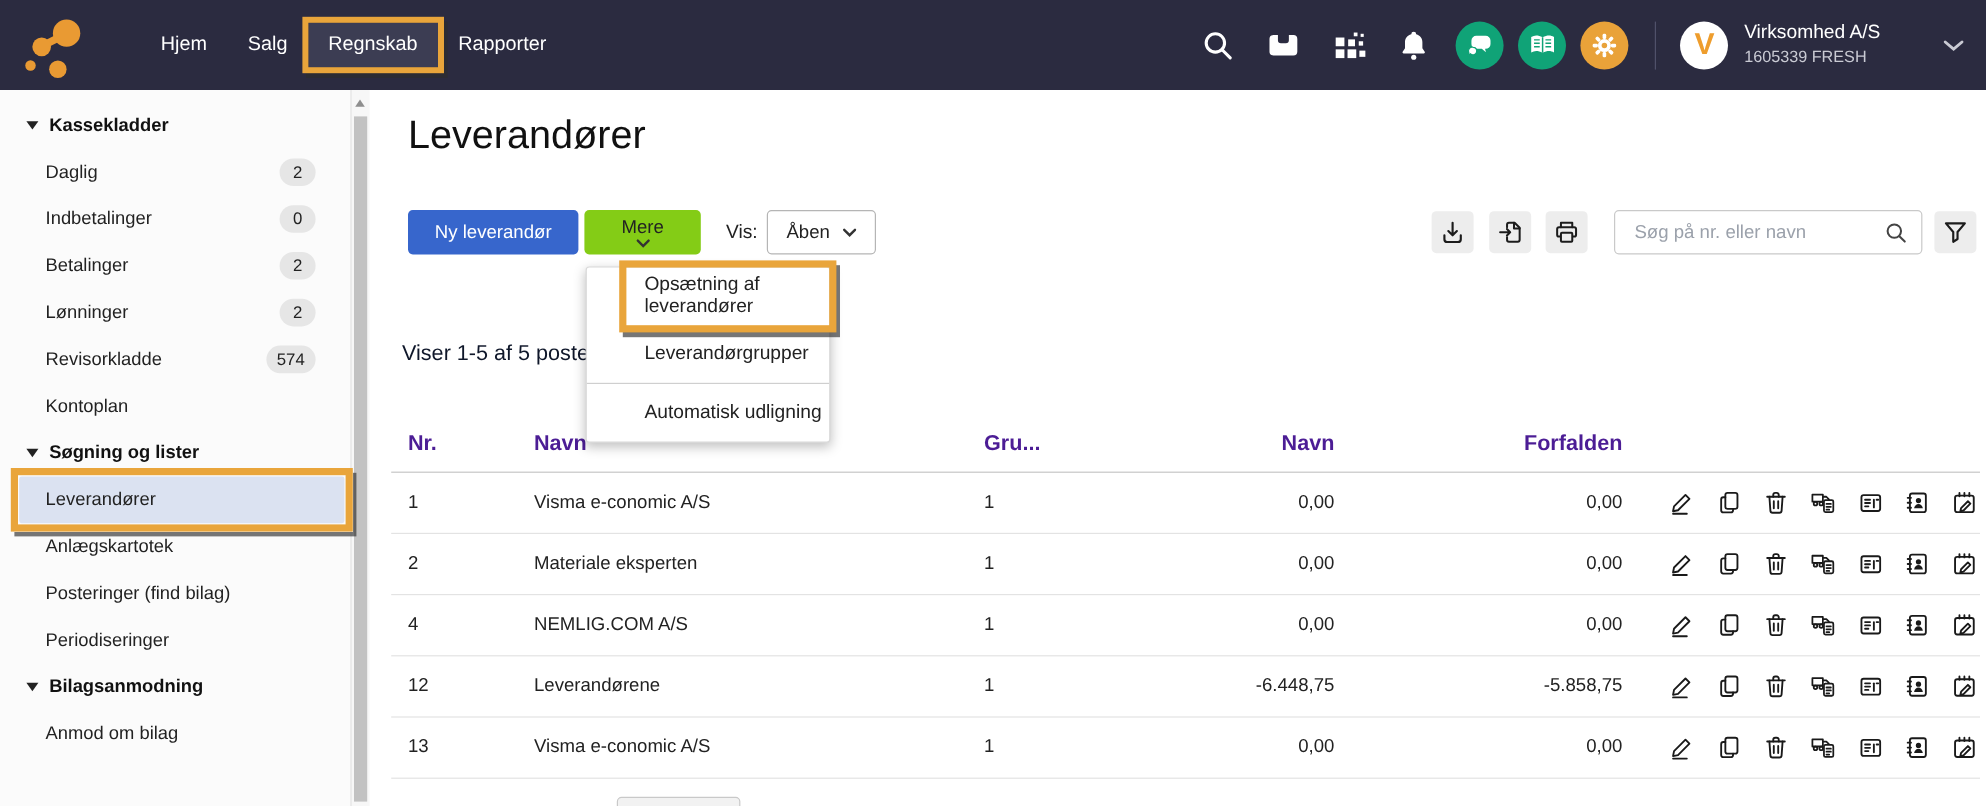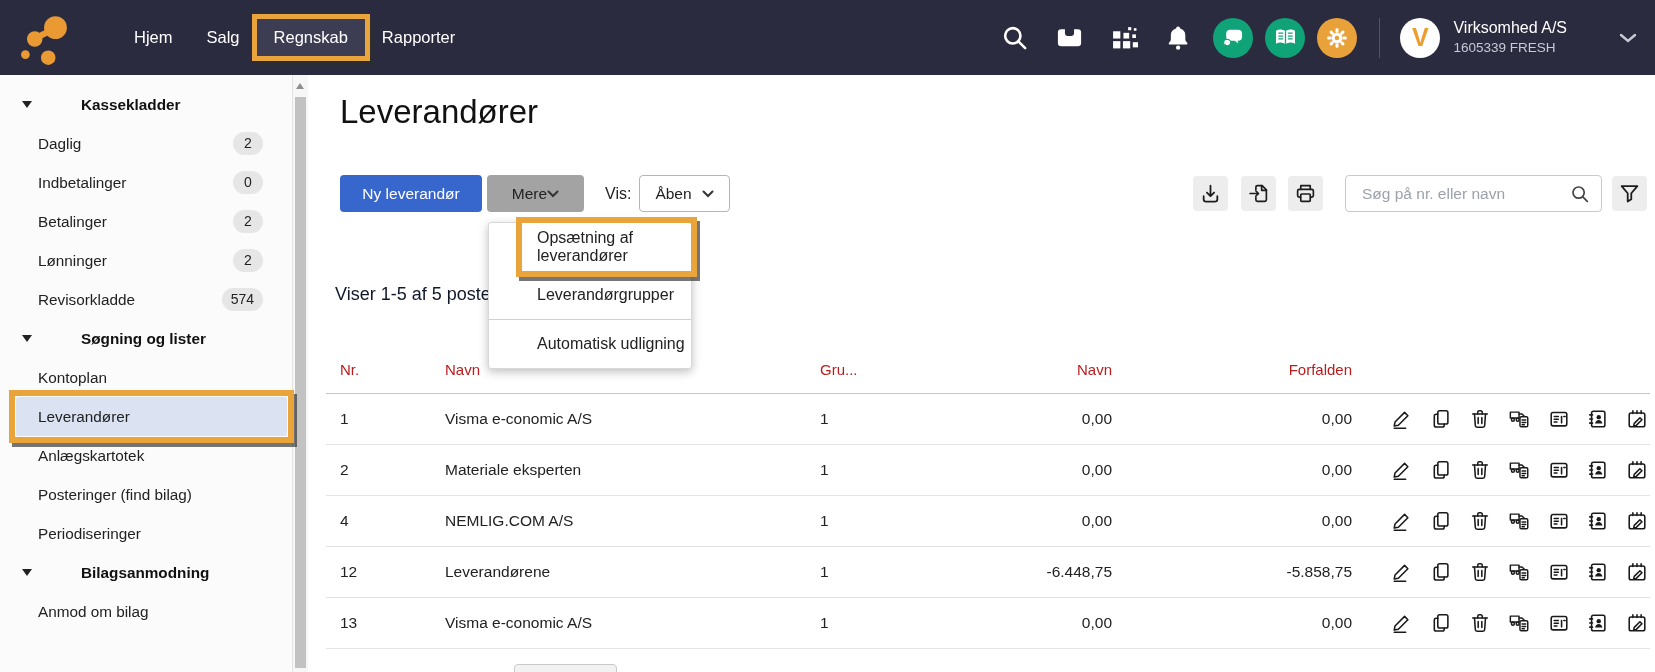--- a/index.html
+++ b/index.html
@@ -40,21 +40,21 @@
   }
   .company{margin-left:13px;line-height:1.25;}
   .company-name{color:#ffffff;font-size:16px;}
   .company-id{color:#c9cad3;font-size:13.5px;margin-top:2px;}
   .nav-chevron{margin-left:52px;display:flex;align-items:center;}
   
   .sidebar{
     position:absolute;left:0;top:75px;width:292px;bottom:0;background:#fbfbfb;
     padding-top:10px;box-sizing:border-box;
   }
-  .sb-row{height:39px;display:flex;align-items:center;font-size:15.3px;color:#222;gap:40px;}
+  .sb-row{height:39px;display:flex;align-items:center;font-size:15.3px;color:#222;}
   .sb-header{font-weight:bold;color:#111;padding-left:22px;}
   .tri{width:0;height:0;border-left:5.5px solid transparent;border-right:5.5px solid transparent;
     border-top:7px solid #222;margin-right:9px;display:inline-block;}
   .sb-item{
     position:relative;margin:0 5px 0 16px;padding:0 24px 0 22px;
     display:flex;align-items:center;justify-content:space-between;border-radius:2px;
   }
   .sb-item.selected{background:#dbe2f1;}
   .badge{
     background:#e6e6e6;border-radius:12px;padding:3px 9px;font-size:14px;color:#222;
@@ -72,21 +72,21 @@
   .scroll-thumb{position:absolute;left:2px;top:22px;width:11px;bottom:4px;background:#c2c2c2;}
   
   .main{position:absolute;left:307px;top:75px;right:0;bottom:0;}
   .page-title{position:absolute;left:33px;top:18px;font-size:33px;color:#111;}
   .btn{
     box-sizing:border-box;border:none;border-radius:4px;font-size:15.5px;
     display:flex;align-items:center;justify-content:center;
     font-family:"Liberation Sans",sans-serif;cursor:pointer;
   }
   .btn-primary{position:absolute;left:33px;top:100px;width:142px;height:37px;background:#3766cc;color:#ffffff;}
-  .btn-more{position:absolute;left:180px;top:100px;width:97px;height:37px;background:#a3a3a3;color:#222;}
+  .btn-more{position:absolute;left:180px;top:100px;width:97px;height:37px;background:#84cc16;color:#222;flex-direction:column;}
   .vis-label{position:absolute;left:298px;top:100px;height:37px;display:flex;align-items:center;font-size:16px;color:#222;}
   .select-vis{
     position:absolute;left:332px;top:100px;width:91px;height:37px;box-sizing:border-box;
     background:#fff;border:1px solid #b5b5b5;border-radius:4px;color:#222;
     display:flex;align-items:center;justify-content:center;gap:10px;font-size:15.5px;
   }
   .tool-btn{
     position:absolute;top:101px;width:35px;height:35px;background:#ededed;border-radius:4px;
     display:flex;align-items:center;justify-content:center;border:none;cursor:pointer;
   }
@@ -108,21 +108,21 @@
     border:1px solid #d8d8d8;border-radius:3px;box-shadow:0 3px 10px rgba(0,0,0,.25);
   }
   .dd-item{position:relative;height:48px;display:flex;align-items:center;padding-left:15px;font-size:16px;color:#222;margin-left:33px;}
   .dd-divider{height:1px;background:#cfcfcf;margin:0;}
   
   .table{position:absolute;left:19px;right:5px;top:270px;}
   .thead,.trow{
     display:grid;grid-template-columns:104px 370px 100px 212px 240px 1fr;
     align-items:center;
   }
-  .thead{height:48px;border-bottom:1px solid #c6c6c6;font-weight:normal;font-size:15px;color:#b91c1c;}
+  .thead{height:48px;border-bottom:1px solid #c6c6c6;font-weight:bold;font-size:18px;color:#4c1d95;}
   .trow{height:50px;border-bottom:1px solid #e3e3e3;font-size:15.5px;color:#222;}
   .c-nr{padding-left:14px;}
   .c-navn{padding-left:15px;}
   .c-gru{padding-left:20px;}
   .num{text-align:right;}
   .c-actions{display:flex;justify-content:flex-end;align-items:center;gap:17px;padding-right:2px;}
   .act{display:flex;align-items:center;cursor:pointer;}
   .partial-btn{
     position:absolute;left:207px;top:589px;width:103px;height:30px;box-sizing:border-box;
     background:#f2f2f2;border:1px solid #c9c9c9;border-radius:4px;
@@ -244,26 +244,26 @@
   </div>
   <div class="sb-row sb-item">
     <span>Lønninger</span>
     <span class="badge">2</span>
   </div>
   <div class="sb-row sb-item">
     <span>Revisorkladde</span>
     <span class="badge">574</span>
   </div>
 
+  <div class="sb-row sb-item">
+    <span>Kontoplan</span>
+  </div>
   <div class="sb-row sb-header">
     <span class="tri"></span>
     <span>Søgning og lister</span>
-  </div>
-  <div class="sb-row sb-item">
-    <span>Kontoplan</span>
   </div>
   <div class="sb-row sb-item selected">
     <span>Leverandører</span>
     <div class="annot"></div>
   </div>
   <div class="sb-row sb-item">
     <span>Anlægskartotek</span>
   </div>
   <div class="sb-row sb-item">
     <span>Posteringer (find bilag)</span>

